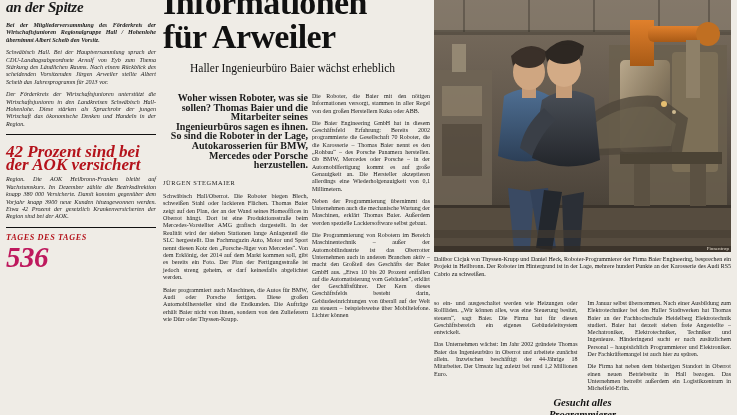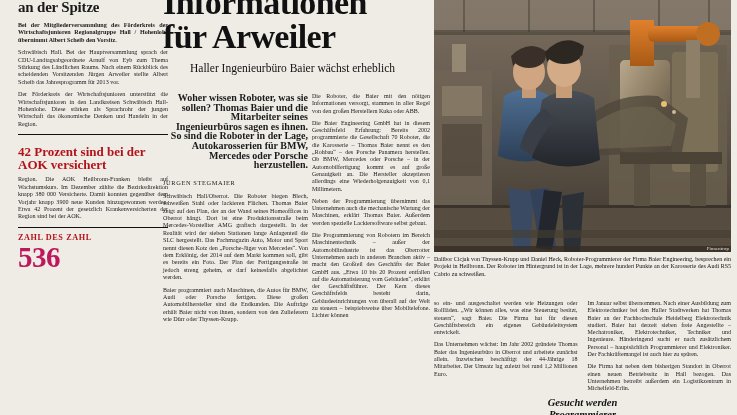--- a/index.html
+++ b/index.html
@@ -6,42 +6,42 @@
   body{
     width:737px;height:415px;overflow:hidden;
     background:#efece6;
     font-family:"Liberation Serif", serif;
     color:#1a1a1a;
   }
   .page{position:relative;width:737px;height:415px;overflow:hidden;}
 
   
   .col{position:absolute;top:0;box-sizing:border-box;}
-  .col1{left:18px;width:150px;}
+  .col1{left:6px;width:150px;font-style:italic;}
   .col2{left:163px;width:145px;}
   .col3{left:312px;width:118px;}
 
   
   .body-text{
     font-size:6.1px;line-height:7.4px;text-align:justify;
     hyphens:auto;-webkit-hyphens:auto;
     margin:0 0 5px 0;
   }
   .body-text.small{font-size:6.0px;line-height:7.3px;}
   .lead{font-weight:bold;}
 
   
   .c1-head{
     font-family:"Liberation Serif", serif;
     font-weight:bold;font-size:15px;line-height:15px;
     margin:0 0 7px 0;letter-spacing:-0.2px;
   }
   .rule{border-top:1px solid #111;margin:6px 0 5px 0;}
   .sec-head{
-    font-weight:bold;font-size:13px;line-height:12.5px;
+    font-weight:bold;font-size:17px;line-height:12.5px;
     color:#b4121b;margin:11px 0 5px 0;
   }
   .zahl-head{
     font-weight:bold;font-size:8.2px;line-height:9px;
     color:#b4121b;letter-spacing:0.6px;margin:4px 0 2px 0;
   }
   .zahl-num{
     font-weight:bold;font-size:29px;line-height:27px;color:#be185d;
     letter-spacing:-0.5px;
   }
@@ -98,21 +98,21 @@
 
   <div class="col col1">
     <div class="c1-head">an der Spitze</div>
     <div class="body-text lead">Bei der Mitgliederversammlung des Förderkreis der Wirtschaftsjunioren Regionalgruppe Hall / Hohenlohe übernimmt Albert Scheib den Vorsitz.</div>
     <div class="body-text">Schwäbisch Hall. Bei der Hauptversammlung sprach der CDU-Landtagsabgeordnete Arnulf von Eyb zum Thema Stärkung des Ländlichen Raums. Nach einem Rückblick des scheidenden Vorsitzenden Jürgen Arweiler stellte Albert Scheib das Jahresprogramm für 2013 vor.</div>
     <div class="body-text">Der Förderkreis der Wirtschaftsjunioren unterstützt die Wirtschaftsjunioren in den Landkreisen Schwäbisch Hall-Hohenlohe. Diese stärken als Sprachrohr der jungen Wirtschaft das ökonomische Denken und Handeln in der Region.</div>
     <div class="rule"></div>
     <div class="sec-head">42 Prozent sind bei der AOK versichert</div>
     <div class="body-text">Region. Die AOK Heilbronn-Franken bleibt auf Wachstumskurs. Im Dezember zählte die Bezirksdirektion knapp 380 000 Versicherte. Damit konnten gegenüber dem Vorjahr knapp 3900 neue Kunden hinzugewonnen werden. Etwa 42 Prozent der gesetzlich Krankenversicherten der Region sind bei der AOK.</div>
     <div class="rule"></div>
-    <div class="zahl-head">ZAHL DES ZAHL</div>
+    <div class="zahl-head">TAGES DES TAGES</div>
     <div class="zahl-num">536</div>
   </div>
 
   <div class="headline">
     <span>Informationen</span>
     <span class="l2">für Arweiler</span>
   </div>
   <div class="subhead">Haller Ingenieurbüro Baier wächst erheblich</div>
 
   <div class="col col2" style="top:93px;">
@@ -232,19 +232,19 @@
   <div class="caption">Dalibor Cicjak von Thyssen-Krupp und Daniel Heck, Roboter-Programmierer der Firma Baier Engineering, besprechen ein Projekt in Heilbronn. Der Roboter im Hintergrund ist in der Lage, mehrere hundert Punkte an der Karosserie des Audi RS5 Cabrio zu schweißen.</div>
 
   <div class="col4-body">
     <div class="c4cols">
       <div class="body-text small">so ein- und ausgeschaltet werden wie Heizungen oder Rollläden. „Wir können alles, was eine Steuerung besitzt, steuern“, sagt Baier. Die Firma hat für diesen Geschäftsbereich ein eigenes Gebäudeleitsystem entwickelt.</div>
       <div class="body-text small">Das Unternehmen wächst: Im Jahr 2002 gründete Thomas Baier das Ingenieurbüro in Oberrot und arbeitete zunächst allein. Inzwischen beschäftigt der 44-Jährige 18 Mitarbeiter. Der Umsatz lag zuletzt bei rund 1,2 Millionen Euro.</div>
       <div class="body-text small">Im Januar selbst übernommen. Nach einer Ausbildung zum Elektrotechniker bei den Haller Stadtwerken hat Thomas Baier an der Fachhochschule Heidelberg Elektrotechnik studiert. Baier hat derzeit sieben freie Angestellte – Mechatroniker, Elektrotechniker, Techniker und Ingenieure. Händeringend sucht er nach zusätzlichem Personal – hauptsächlich Programmierer und Elektroniker. Der Fachkräftemangel ist auch hier zu spüren.</div>
       <div class="body-text small">Die Firma hat neben dem bisherigen Standort in Oberrot einen neuen Betriebssitz in Hall bezogen. Das Unternehmen betreibt außerdem ein Logistikzentrum in Michelfeld-Erlin.</div>
     </div>
     <div class="kicker">
-      <span>Gesucht werden</span><br>
+      <span>Gesucht alles</span><br>
       <span>Programmierer</span><br>
       
     </div>
   </div>
 
 </div>
 
 </body></html>

